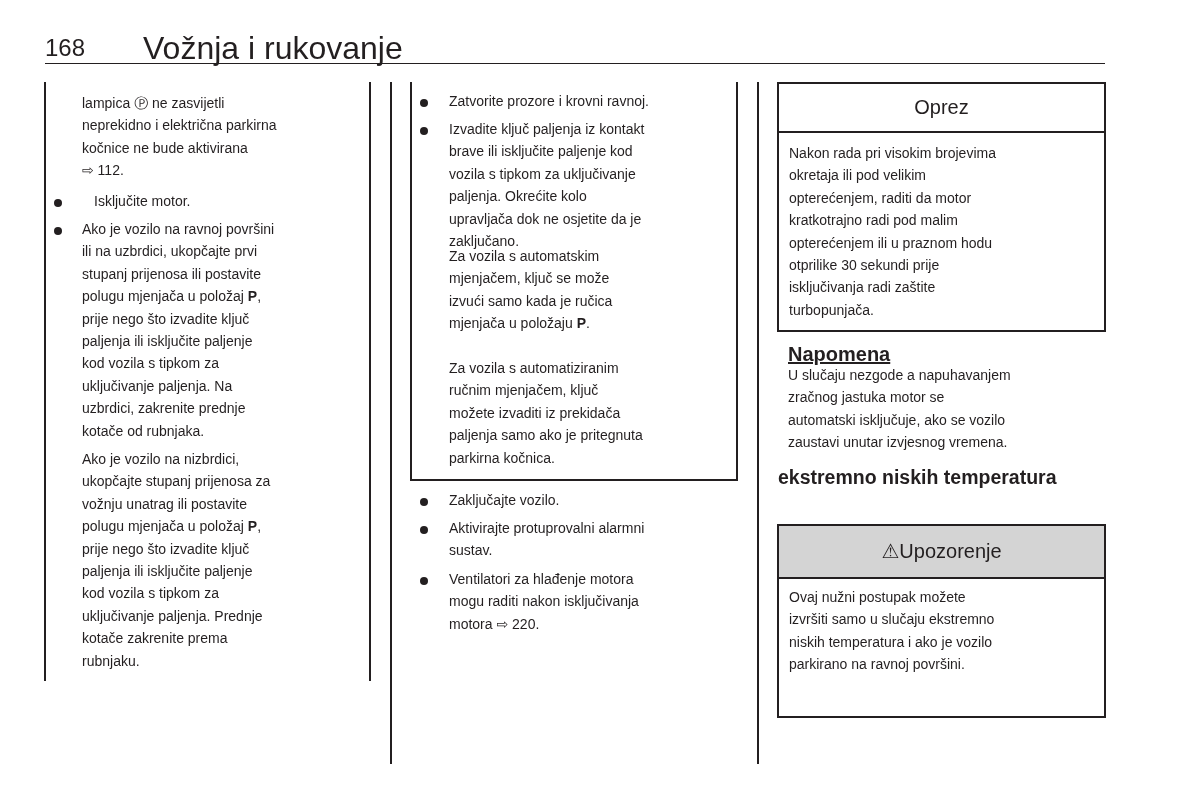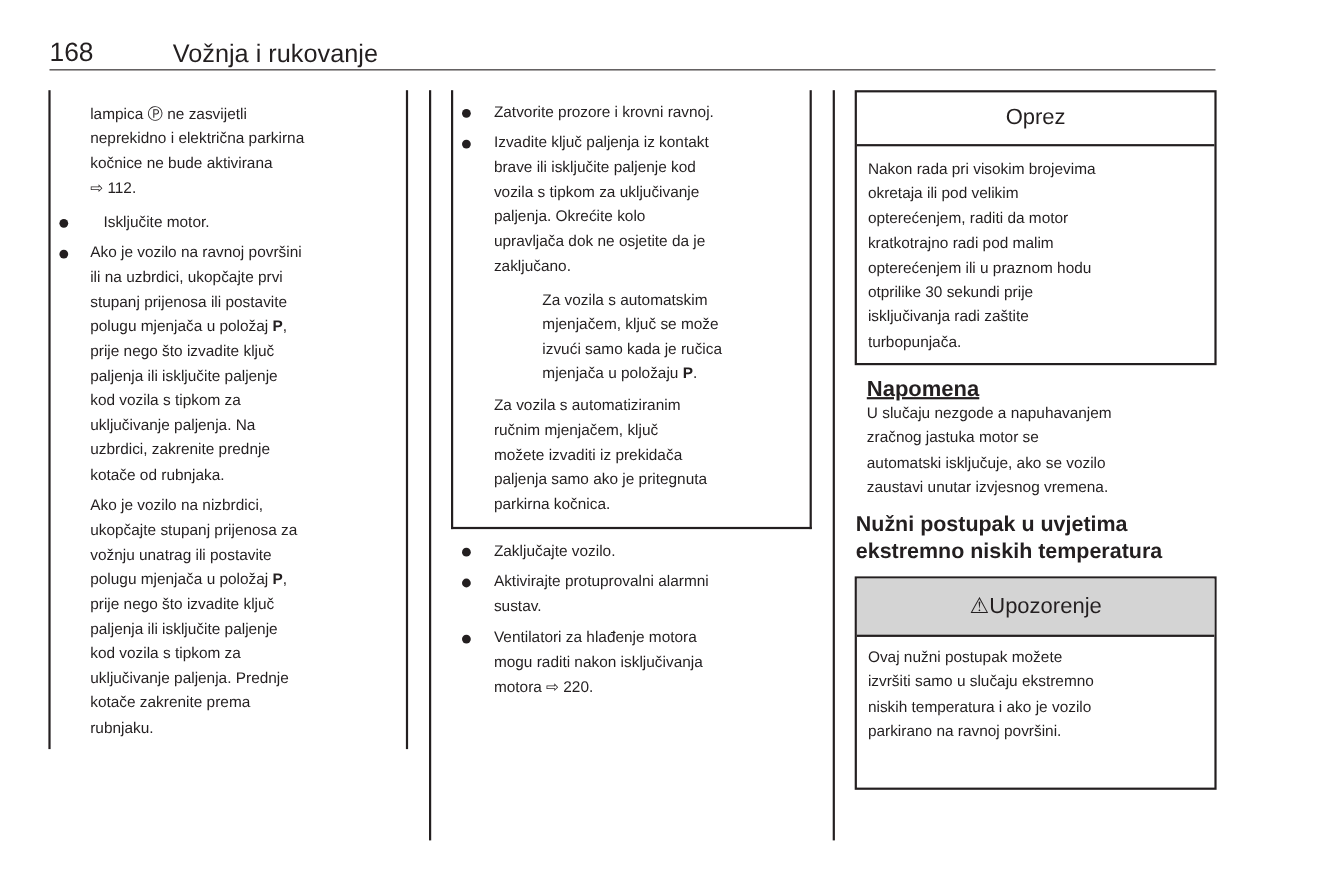--- a/index.html
+++ b/index.html
@@ -1,21 +1,21 @@
 <!DOCTYPE html>
 <html><head>
   <meta charset="utf-8">
   <style>
     * { box-sizing: border-box; margin: 0; padding: 0; }
     html, body { width: 1200px; height: 802px; background: #ffffff; overflow: hidden; }
     body { position: relative; font-family: "Liberation Sans", sans-serif; color: #231f20; }
 
     .page-header { position: absolute; left: 45px; top: 34px; width: 1060px; height: 30px; border-bottom: 1.5px solid #231f20; }
     .page-number { position: absolute; left: 0; top: 0; font-size: 24px; line-height: 28px; }
-    .chapter-title { position: absolute; left: 112px; top: 0; font-size: 23px; line-height: 28px; }
+    .chapter-title { position: absolute; left: 98px; top: 0; font-size: 32px; line-height: 28px; }
 
     .vline { position: absolute; background: #231f20; }
 
     .txt { font-size: 14px; line-height: 22.4px; }
     .p { position: absolute; }
     .bullet { position: absolute; width: 8px; height: 8px; border-radius: 50%; background: #231f20; }
     b { font-weight: bold; }
 
     
     .col1 { position: absolute; left: 82px; top: 92px; width: 285px; }
@@ -92,21 +92,21 @@
 <div class="bullet" style="left:420px; top:127px;"></div>
 <div class="p txt" style="left:449px; top:118px; width:285px;">
   <div>Izvadite ključ paljenja iz kontakt</div>
   <div>brave ili isključite paljenje kod</div>
   <div>vozila s tipkom za uključivanje</div>
   <div>paljenja. Okrećite kolo</div>
   <div>upravljača dok ne osjetite da je</div>
   <div>zaključano.</div>
 </div>
 
-<div class="p txt" style="left:449px; top:261px; width:285px;margin-left:44px;">
+<div class="p txt" style="left:449px; top:245px; width:285px;">
   <div>Za vozila s automatskim</div>
   <div>mjenjačem, ključ se može</div>
   <div>izvući samo kada je ručica</div>
   <div>mjenjača u položaju <b>P</b>.</div>
 </div>
 
 <div class="p txt" style="left:449px; top:357px; width:285px;">
   <div>Za vozila s automatiziranim</div>
   <div>ručnim mjenjačem, ključ</div>
   <div>možete izvaditi iz prekidača</div>
@@ -152,21 +152,20 @@
   <div class="note-title">Napomena</div>
   <div class="txt">
     <div>U slučaju nezgode a napuhavanjem</div>
     <div>zračnog jastuka motor se</div>
     <div>automatski isključuje, ako se vozilo</div>
     <div>zaustavi unutar izvjesnog vremena.</div>
   </div>
 </div>
 
 <div class="p section-heading" style="left:778px; top:465px; width:330px;">
-  <div>Nužni postupak u uvjetima</div>
   <div>ekstremno niskih temperatura</div>
 </div>
 
 <div class="box" style="left:777px; top:524px; width:329px; height:194px;">
   <div class="box-header" style="height:53px; line-height:51px; background:#d4d4d4;">
     <span style="font-size:20px;">⚠</span><span>Upozorenje</span>
   </div>
   <div class="box-body txt" style="padding-top:7px;">
     <div>Ovaj nužni postupak možete</div>
     <div>izvršiti samo u slučaju ekstremno</div>

